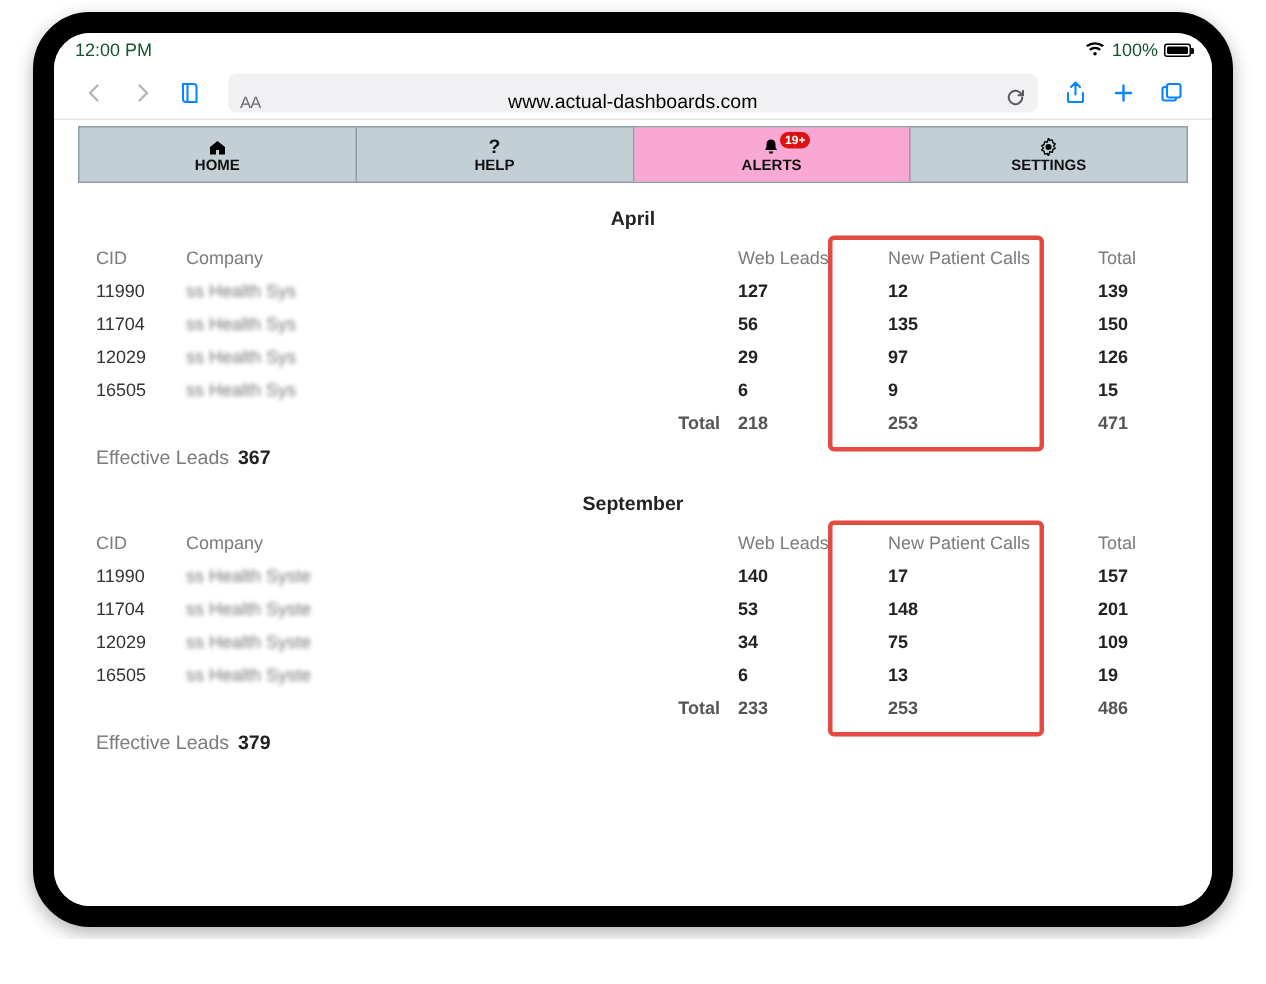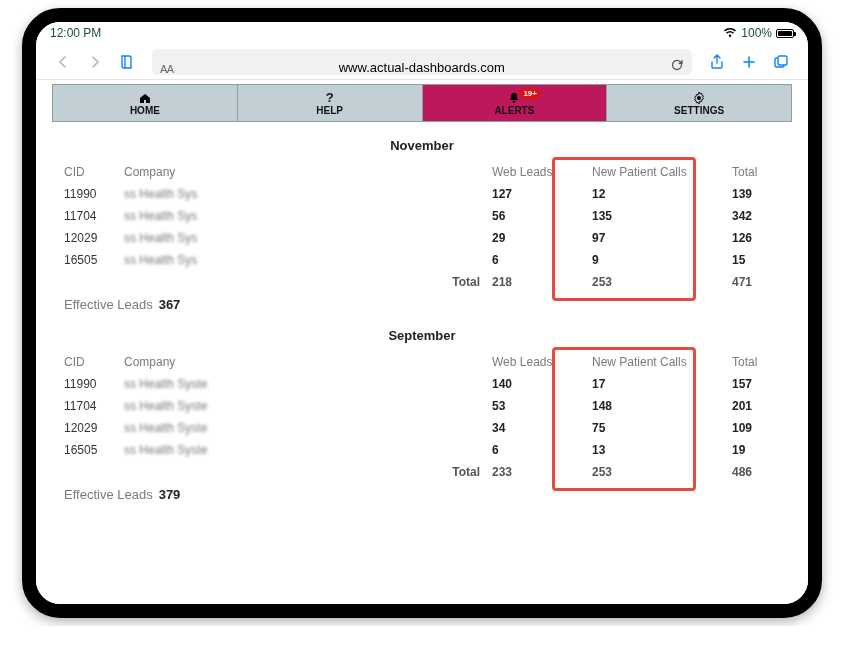--- a/index.html
+++ b/index.html
@@ -91,21 +91,21 @@
     flex-direction: column;
     align-items: center;
     justify-content: center;
     font-size: 10px;
     font-weight: 600;
     color:#111;
     border-right:1px solid #8f9ea6;
     position: relative;
   }
   .tab:last-child { border-right:none; }
-  .tab.active { background:#be185d; }
+  .tab.active { background:#f9a8d4; }
   .tab .ticon { height:14px; display:flex; align-items:center; justify-content:center; }
   .badge {
     position:absolute; top:3px; left:50%; transform:translateX(6px);
     background:#d11; color:#fff; border-radius:8px; font-size:8px; padding:1px 3px; font-weight:700;
   }
 
   .content { padding: 10px 6px; }
   .month-title { text-align:center; font-weight:600; font-size:13px; color:#222; margin: 6px 0 8px; }
   table { width:100%; border-collapse: collapse; font-size:12px; }
   th { text-align:left; font-weight:400; color:#7a7a7f; padding: 4px 6px; }
@@ -217,21 +217,21 @@
               <circle cx="6" cy="6" r="2" fill="#000"></circle>
               <path d="M6 0l.8 1.6 1.8-.3.3 1.8L10.5 4l-1.1 1.4 1.1 1.4-1.6.9-.3 1.8-1.8-.3L6 12l-.8-1.6-1.8.3-.3-1.8L1.5 8l1.1-1.4L1.5 5.2l1.6-.9.3-1.8 1.8.3L6 0z" fill="none" stroke="#000" stroke-width=".9"></path>
             </svg>
           </span>
         <span>SETTINGS</span>
       </div>
     </div>
 
     <div class="content">
 
-      <div class="month-title">November</div>
+      <div class="month-title">April</div>
       <div style="position:relative">
         <table>
           <colgroup>
               <col style="width:60px">
               <col>
               <col style="width:100px">
               <col style="width:140px">
               <col style="width:60px">
             </colgroup>
           <thead>
@@ -249,21 +249,21 @@
                 <td class="company">ss Health Sys</td>
                 <td class="bold">127</td>
                 <td class="bold">12</td>
                 <td class="bold">139</td>
               </tr>
             <tr>
                 <td>11704</td>
                 <td class="company">ss Health Sys</td>
                 <td class="bold">56</td>
                 <td class="bold">135</td>
-                <td class="bold">342</td>
+                <td class="bold">150</td>
               </tr>
             <tr>
                 <td>12029</td>
                 <td class="company">ss Health Sys</td>
                 <td class="bold">29</td>
                 <td class="bold">97</td>
                 <td class="bold">126</td>
               </tr>
             <tr>
                 <td>16505</td>

